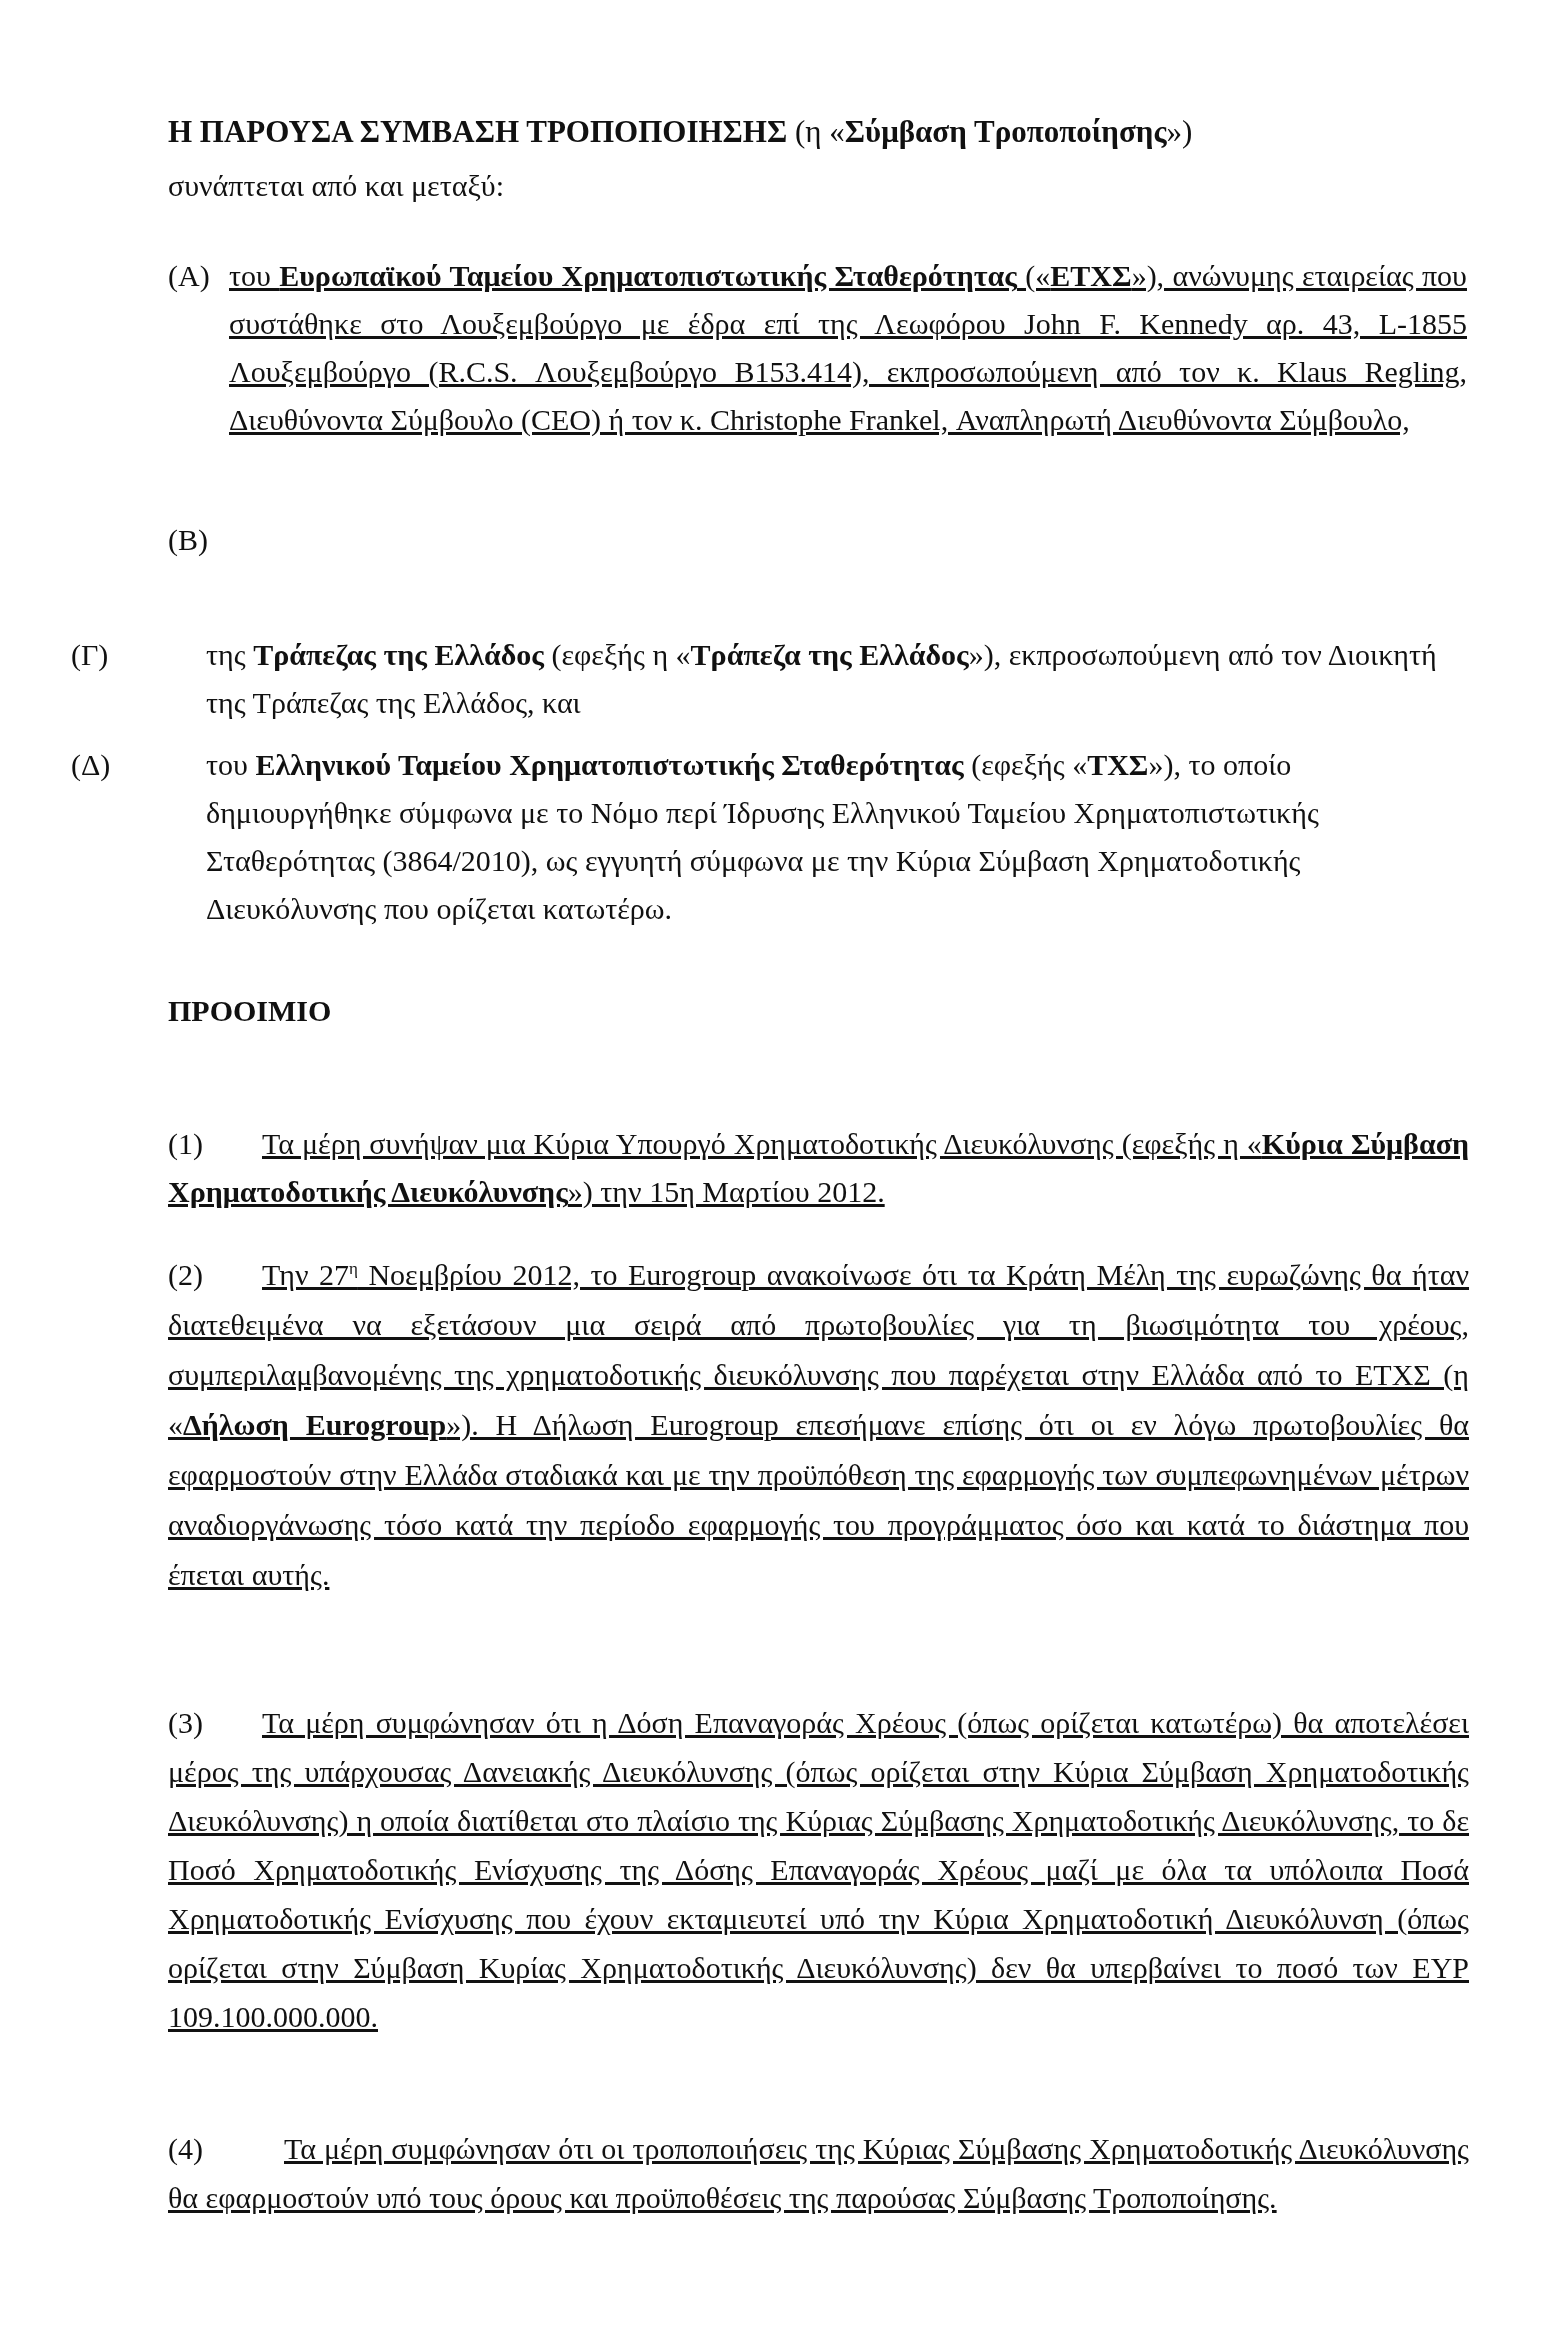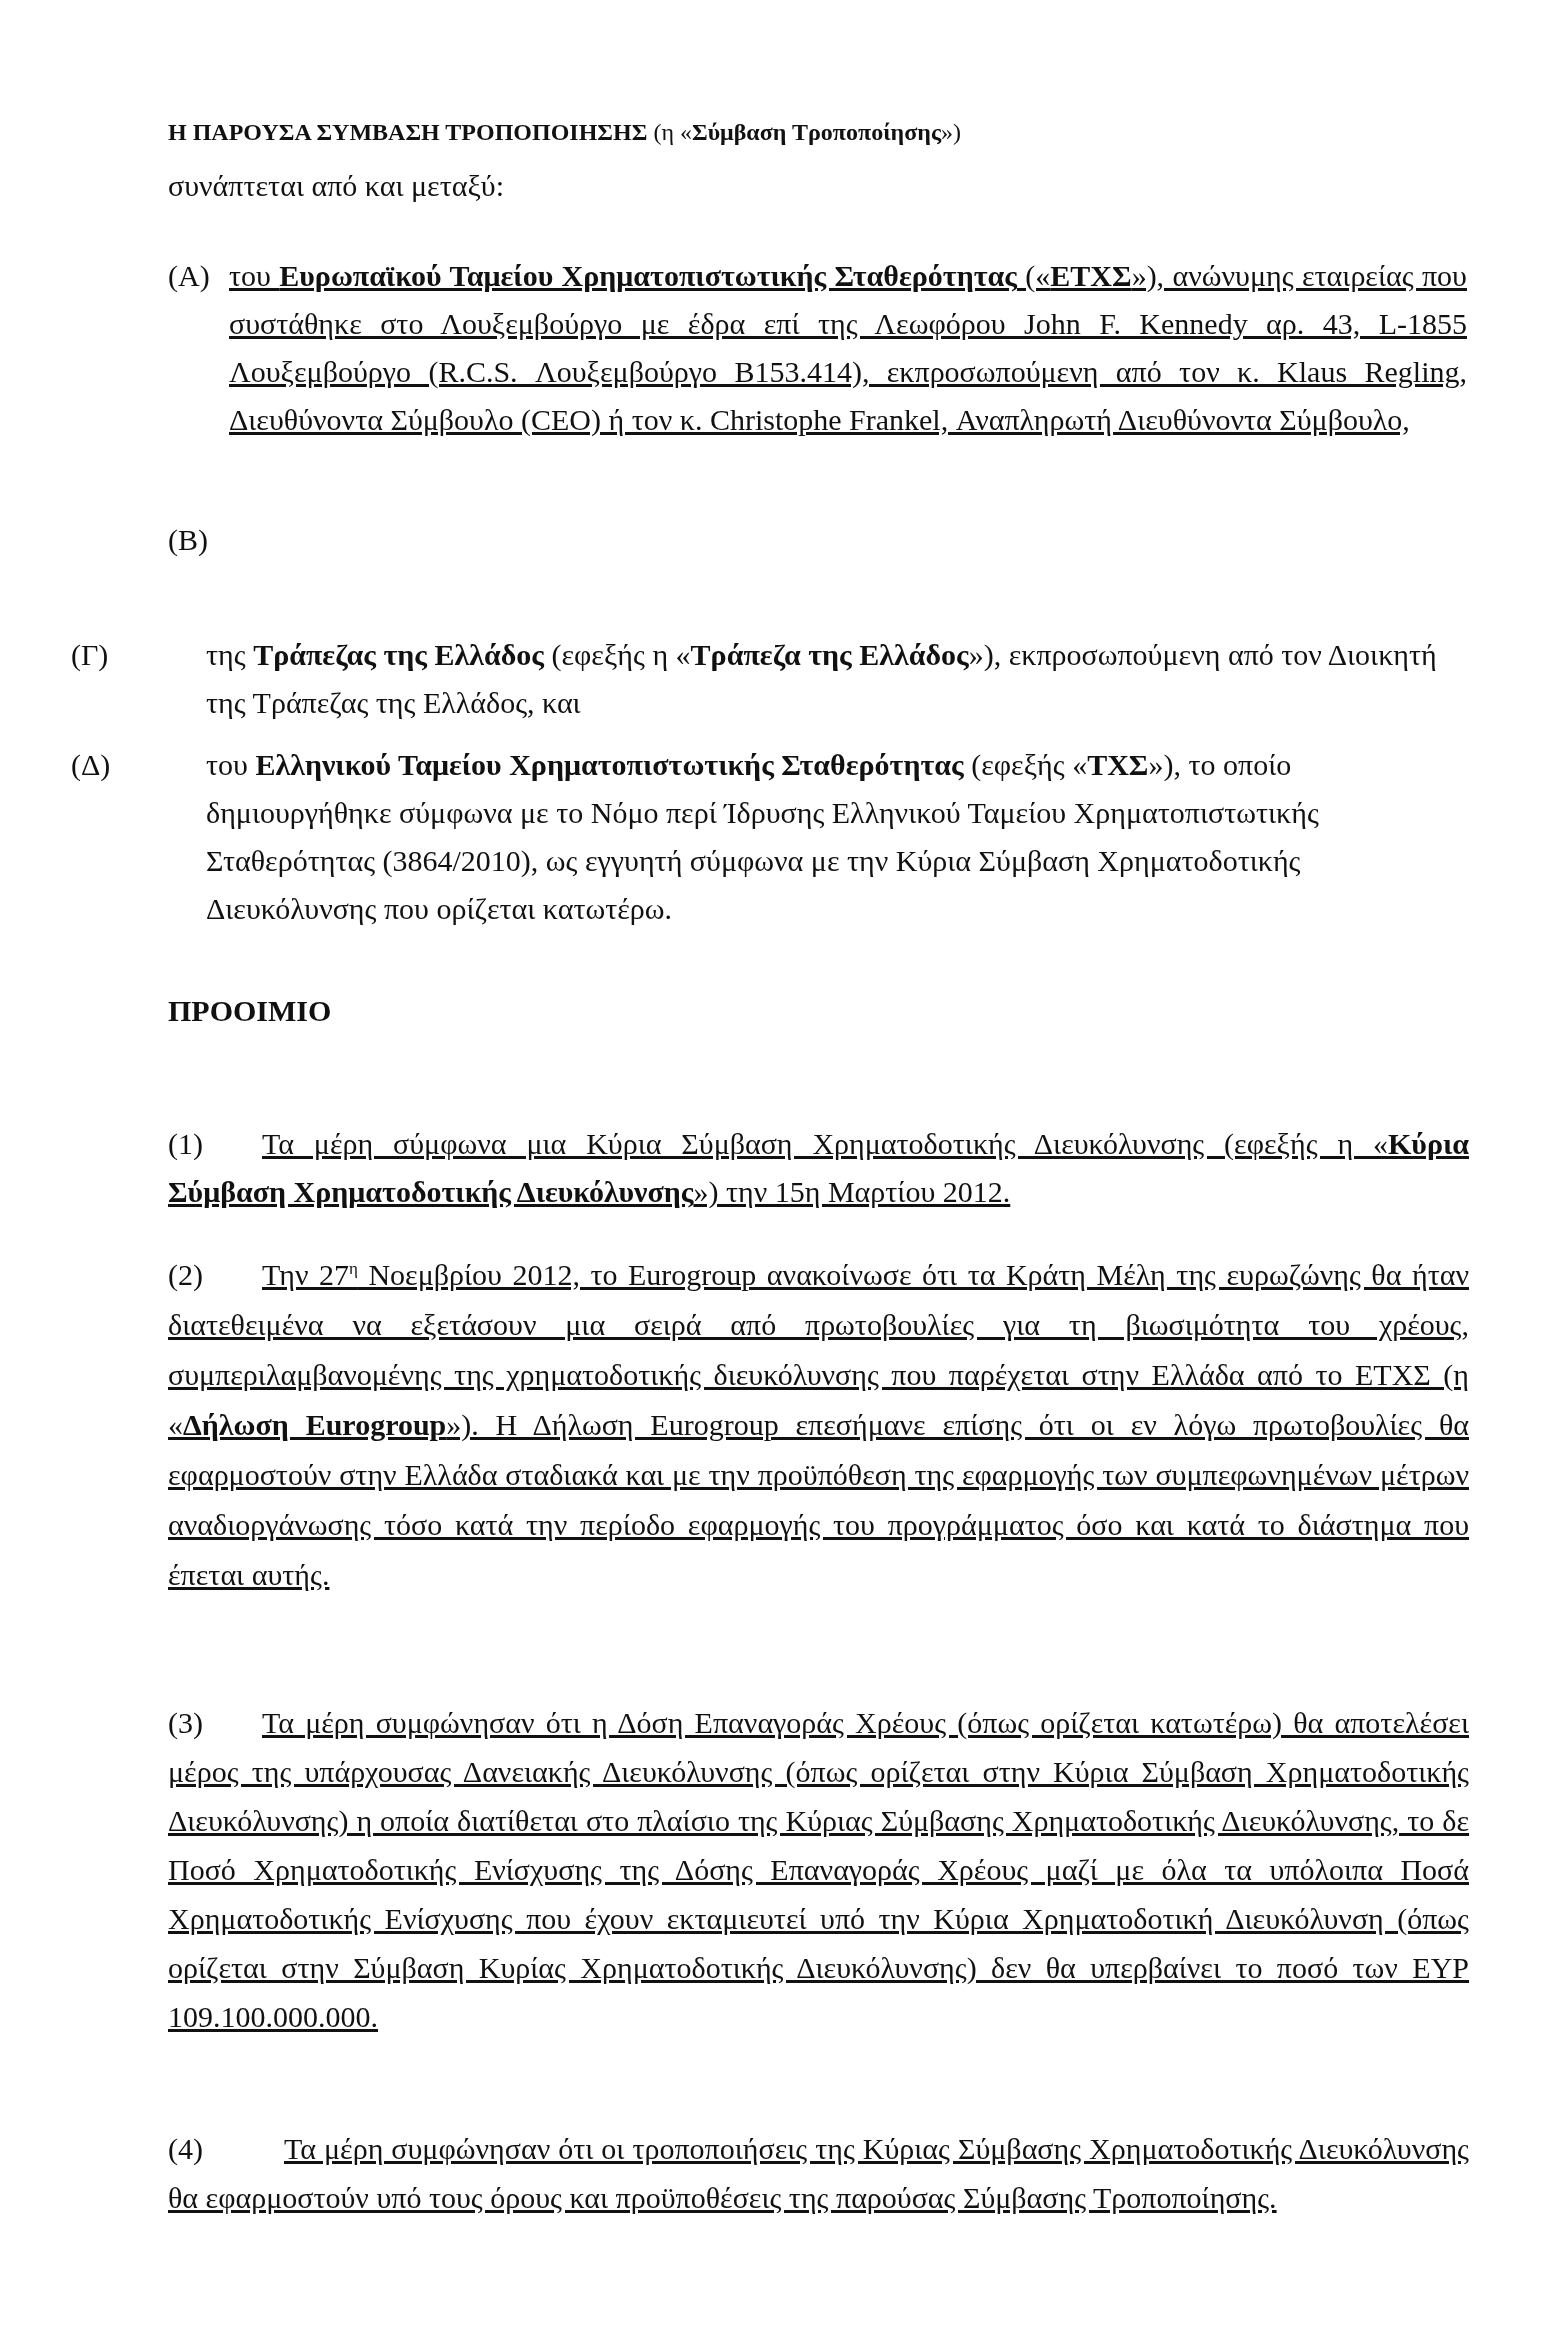--- a/index.html
+++ b/index.html
@@ -6,21 +6,21 @@
   body {
     width: 1566px; height: 2330px; position: relative; overflow: hidden;
     font-family: "Liberation Serif", "DejaVu Serif", serif;
     color: #111111;
     font-size: 30px;
   }
   .page { position: absolute; left: 0; top: 0; width: 1566px; height: 2330px; }
   .blk { position: absolute; line-height: 48px; }
   .b { font-weight: bold; }
   .just { text-align: justify; text-align-last: left; text-decoration: underline; }
-  .title { left: 168px; top: 108px; width: 1309px; font-size: 24px; }
+  .title { left: 168px; top: 108px; width: 1309px; font-size: 31px; }
   .title .caps { font-weight: bold; letter-spacing: 0px; }
   .intro { left: 168px; top: 162px; }
   .party-label { position: absolute; }
   .heading { left: 168px; top: 987px; font-weight: bold; }
   .sup { font-size: 17px; vertical-align: super; line-height: 0; }
 </style>
 </head>
 <body>
 
 <div class="page">
@@ -44,21 +44,21 @@
   </div>
 
   <div class="blk party-label" style="left:71px; top:741px;">(Δ)</div>
   <div class="blk" style="left:206px; top:741px; width:1201px;">
     <span>του </span><span class="b">Ελληνικού Ταμείου Χρηματοπιστωτικής Σταθερότητας</span><span> (εφεξής «</span><span class="b">ΤΧΣ</span><span>»), το οποίο δημιουργήθηκε σύμφωνα με το Νόμο περί Ίδρυσης Ελληνικού Ταμείου Χρηματοπιστωτικής Σταθερότητας (3864/2010), ως εγγυητή σύμφωνα με την Κύρια Σύμβαση Χρηματοδοτικής Διευκόλυνσης που  ορίζεται κατωτέρω.</span>
   </div>
 
   <div class="blk heading">ΠΡΟΟΙΜΙΟ</div>
 
   <div class="blk just" style="left:168px; top:1120px; width:1301px; text-indent:0;">
-    <span style="display:inline-block; width:94px;">(1)</span><span>Τα μέρη σύμφωνα μια Κύρια Σύμβαση Χρηματοδοτικής Διευκόλυνσης (εφεξής η «</span><span class="b">Κύρια  Σύμβαση Χρηματοδοτικής Διευκόλυνσης</span><span>») την 15η Μαρτίου 2012.</span>
+    <span style="display:inline-block; width:94px;">(1)</span><span>Τα μέρη συνήψαν μια Κύρια Υπουργό Χρηματοδοτικής Διευκόλυνσης (εφεξής η «</span><span class="b">Κύρια  Σύμβαση Χρηματοδοτικής Διευκόλυνσης</span><span>») την 15η Μαρτίου 2012.</span>
   </div>
 
   <div class="blk just" style="left:168px; top:1250px; width:1301px; line-height:50px;">
     <span style="display:inline-block; width:94px;">(2)</span><span>Την 27</span><span class="sup">η</span><span> Νοεμβρίου 2012, το Eurogroup ανακοίνωσε ότι τα Κράτη Μέλη της ευρωζώνης  θα ήταν διατεθειμένα να εξετάσουν μια σειρά από πρωτοβουλίες για τη βιωσιμότητα του χρέους, συμπεριλαμβανομένης της χρηματοδοτικής διευκόλυνσης που παρέχεται στην Ελλάδα από το ΕΤΧΣ (η «</span><span class="b">Δήλωση Eurogroup</span><span>»). Η Δήλωση Eurogroup επεσήμανε επίσης ότι οι εν λόγω πρωτοβουλίες θα εφαρμοστούν στην Ελλάδα σταδιακά και με την προϋπόθεση της εφαρμογής των συμπεφωνημένων μέτρων αναδιοργάνωσης τόσο κατά την περίοδο εφαρμογής του προγράμματος όσο και κατά το διάστημα που έπεται αυτής.</span>
   </div>
 
   <div class="blk just" style="left:168px; top:1698px; width:1301px; line-height:49px;">
     <span style="display:inline-block; width:94px;">(3)</span><span>Τα μέρη συμφώνησαν ότι η Δόση Επαναγοράς Χρέους (όπως ορίζεται κατωτέρω) θα αποτελέσει μέρος της υπάρχουσας Δανειακής Διευκόλυνσης (όπως ορίζεται στην Κύρια Σύμβαση Χρηματοδοτικής Διευκόλυνσης) η οποία διατίθεται στο πλαίσιο της Κύριας Σύμβασης Χρηματοδοτικής Διευκόλυνσης,  το δε Ποσό Χρηματοδοτικής Ενίσχυσης της Δόσης Επαναγοράς Χρέους μαζί με όλα τα υπόλοιπα Ποσά Χρηματοδοτικής Ενίσχυσης που έχουν εκταμιευτεί υπό την Κύρια Χρηματοδοτική Διευκόλυνση (όπως ορίζεται στην Σύμβαση Κυρίας Χρηματοδοτικής Διευκόλυνσης) δεν θα υπερβαίνει το ποσό των ΕΥΡ 109.100.000.000.</span>
   </div>
 

